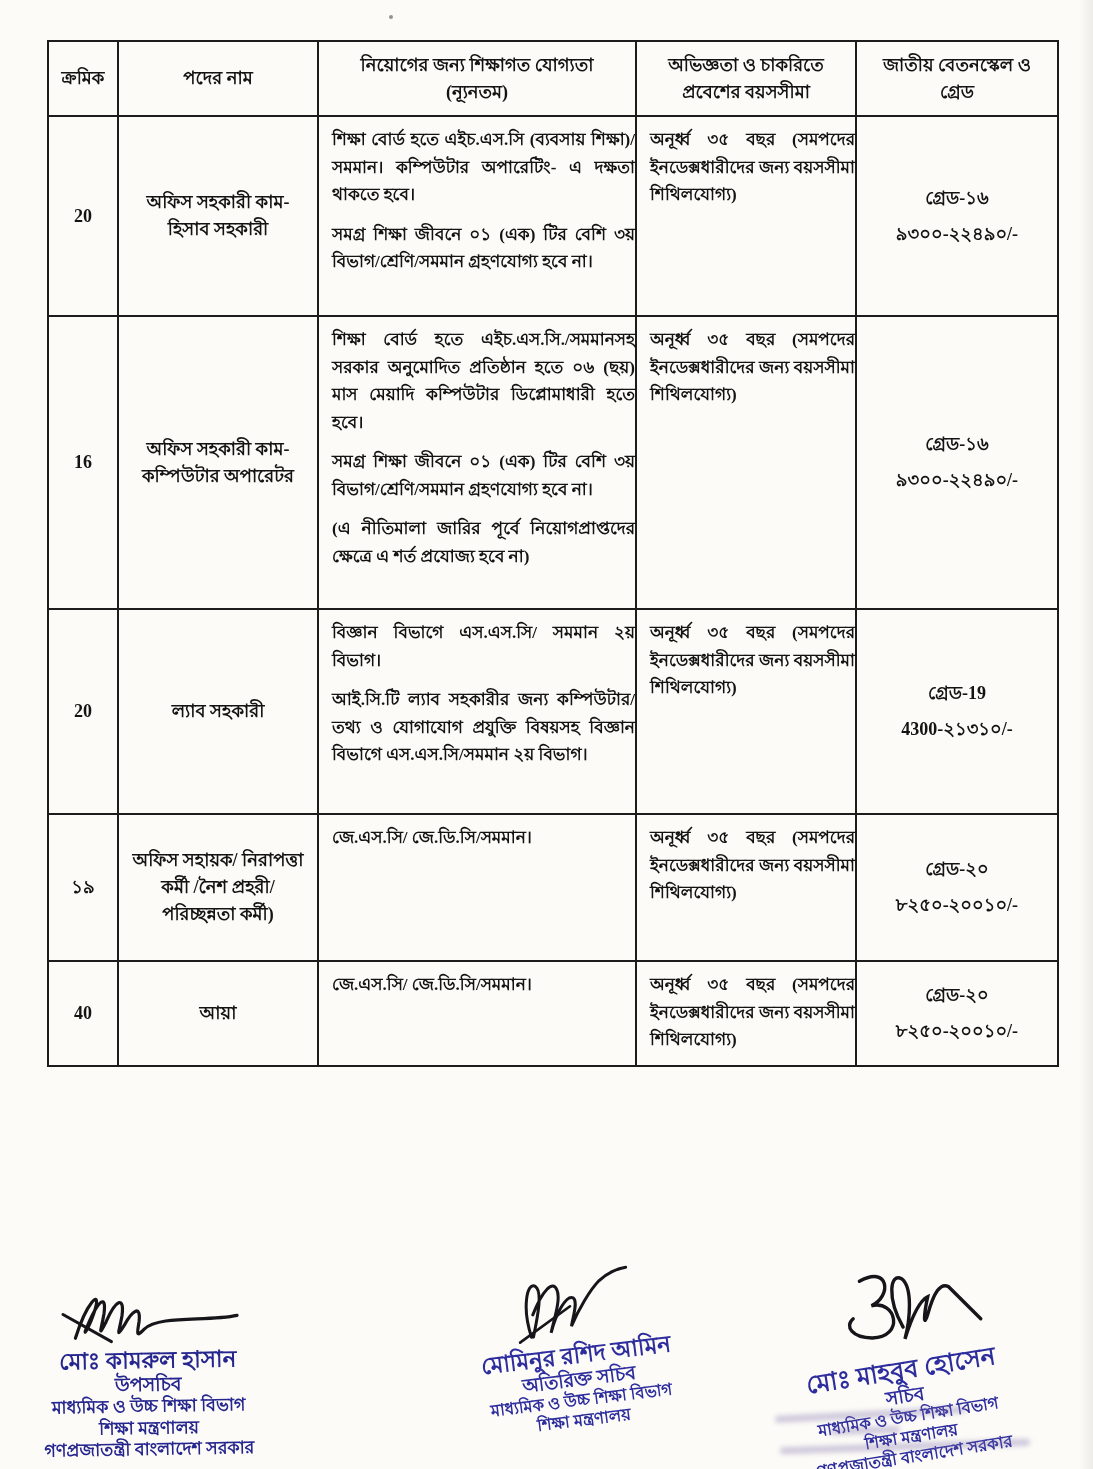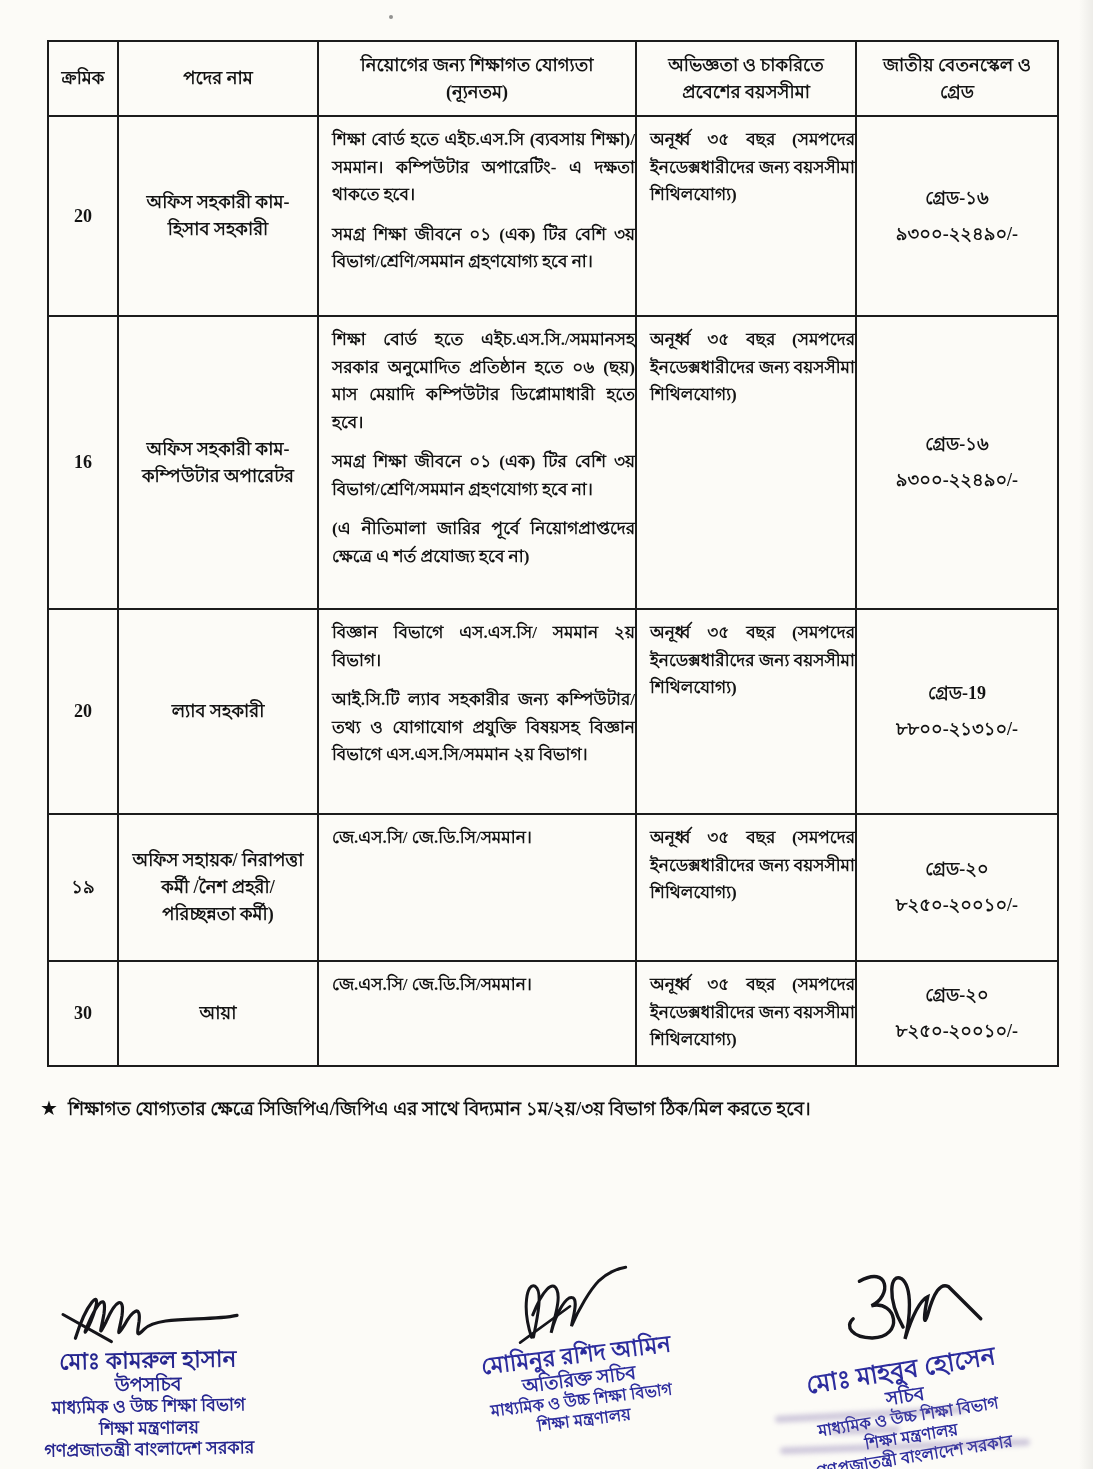--- a/index.html
+++ b/index.html
@@ -190,53 +190,50 @@
       <tr class="r18">
         <td class="serial">20</td>
         <td class="post">ল্যাব সহকারী</td>
         <td class="qual">
           <p>বিজ্ঞান বিভাগে এস.এস.সি/ সমমান ২য় বিভাগ।</p>
           <p>আই.সি.টি ল্যাব সহকারীর জন্য কম্পিউটার/ তথ্য ও যোগাযোগ প্রযুক্তি বিষয়সহ বিজ্ঞান বিভাগে এস.এস.সি/সমমান ২য় বিভাগ।</p>
         </td>
         <td class="age">অনূর্ধ্ব ৩৫ বছর (সমপদের ইনডেক্সধারীদের জন্য বয়সসীমা শিথিলযোগ্য)</td>
         <td class="grade">
           <div class="grade-line">গ্রেড-19</div>
-          <div class="grade-line">৮৮০০-২১৩১০/-</div>
+          <div class="grade-line">4300-২১৩১০/-</div>
         </td>
       </tr>
       <tr class="r19">
         <td class="serial">১৯</td>
         <td class="post">অফিস সহায়ক/ নিরাপত্তা কর্মী /নৈশ প্রহরী/ পরিচ্ছন্নতা কর্মী)</td>
         <td class="qual">
           <p>জে.এস.সি/ জে.ডি.সি/সমমান।</p>
         </td>
         <td class="age">অনূর্ধ্ব ৩৫ বছর (সমপদের ইনডেক্সধারীদের জন্য বয়সসীমা শিথিলযোগ্য)</td>
         <td class="grade">
           <div class="grade-line">গ্রেড-২০</div>
           <div class="grade-line">৮২৫০-২০০১০/-</div>
         </td>
       </tr>
       <tr class="r20">
-        <td class="serial">30</td>
+        <td class="serial">40</td>
         <td class="post">আয়া</td>
         <td class="qual">
           <p>জে.এস.সি/ জে.ডি.সি/সমমান।</p>
         </td>
         <td class="age">অনূর্ধ্ব ৩৫ বছর (সমপদের ইনডেক্সধারীদের জন্য বয়সসীমা শিথিলযোগ্য)</td>
         <td class="grade">
           <div class="grade-line">গ্রেড-২০</div>
           <div class="grade-line">৮২৫০-২০০১০/-</div>
         </td>
       </tr>
     </tbody>
   </table>
 
-  <div class="footnote">
-    <span class="star">★</span><span>শিক্ষাগত যোগ্যতার ক্ষেত্রে সিজিপিএ/জিপিএ এর সাথে বিদ্যমান ১ম/২য়/৩য় বিভাগ ঠিক/মিল করতে হবে।</span>
-  </div>
 
   <div class="sig sig-left" style="color:#26268f;">
     <svg class="scribble" width="200" height="62" viewBox="0 0 200 62">
       <path d="M28,54 C40,18 55,4 48,26 C42,44 33,57 41,40 C52,16 60,10 57,30 C54,46 50,55 59,38 C69,16 78,12 75,32 C72,48 68,56 77,42 C86,26 94,22 92,38 C90,50 88,55 97,46 C112,32 160,40 190,34" fill="none" stroke="#15151a" stroke-width="3.2" stroke-linecap="round"></path>
       <path d="M16,30 L64,58" fill="none" stroke="#15151a" stroke-width="3" stroke-linecap="round"></path>
     </svg>
     <div class="sig-name">মোঃ কামরুল হাসান</div>
     <div class="sig-title">উপসচিব</div>
     <div class="sig-line">মাধ্যমিক ও উচ্চ শিক্ষা বিভাগ</div>
     <div class="sig-line">শিক্ষা মন্ত্রণালয়</div>

